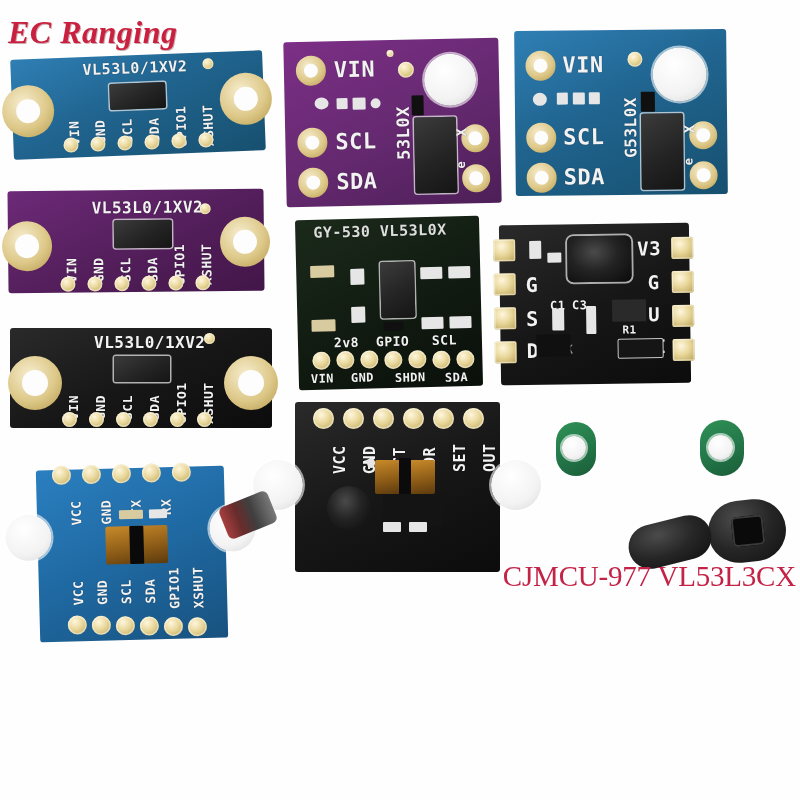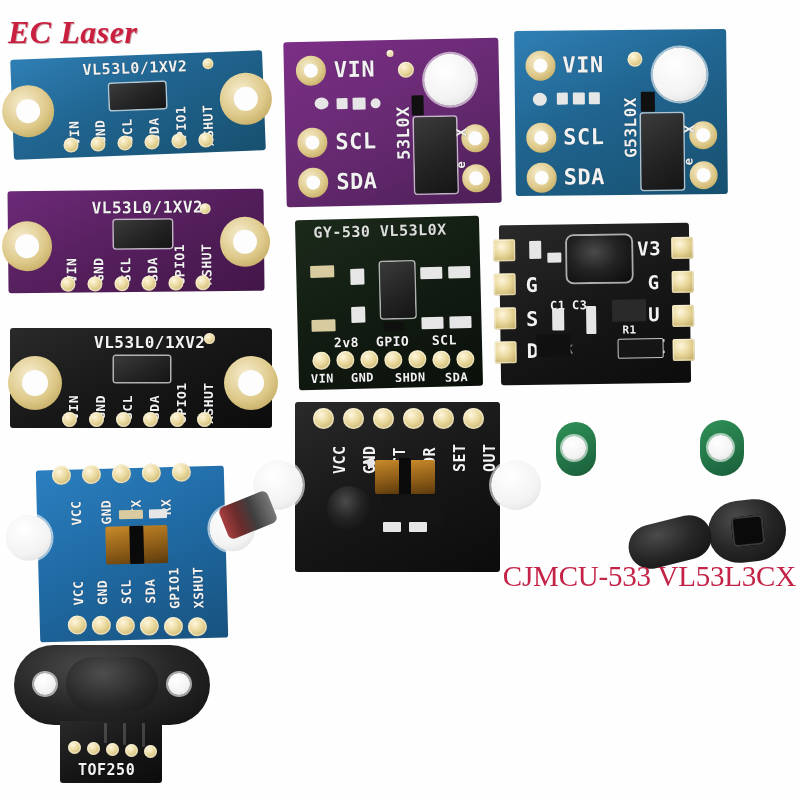--- a/index.html
+++ b/index.html
@@ -147,21 +147,21 @@
   #product-text .ln.faded {
     color: rgba(196,35,72,0.55);
   }
   #product-text .ln.over { margin-left: -22px; }
 </style>
 </head>
 <body>
 
 <div id="stage">
 
-  <div id="brand">EC Laser</div>
+  <div id="brand">EC Ranging</div>
 
   <div class="board pcb-blue" style="left:12px; top:55px; width:252px; height:100px; transform:rotate(-2.2deg);">
     <div class="ring" style="left:-10px; top:26px; width:52px; height:52px;">
         <div class="inner"></div>
       </div>
     <div class="ring" style="left:208px; top:22px; width:52px; height:52px;">
         <div class="inner"></div>
       </div>
     <div class="silk" style="left:72px; top:4px; font-size:15px;">VL53L0/1XV2</div>
     <div class="chip" style="left:98px; top:28px; width:56px; height:26px;"></div>
@@ -439,37 +439,18 @@
     <div class="pad" style="left:76px;  top:148px; width:19px; height:19px;"></div>
     <div class="pad" style="left:100px; top:149px; width:19px; height:19px;"></div>
     <div class="pad" style="left:124px; top:150px; width:19px; height:19px;"></div>
     <div class="pad" style="left:148px; top:151px; width:19px; height:19px;"></div>
   </div>
 
   <div style="position:absolute; left:222px; top:498px; width:52px; height:34px;
               background:linear-gradient(90deg,#9c2a2a 0%, #5a1414 30%, #2a2a2a 60%, #6b6b6b 100%);
               border-radius:6px; transform:rotate(-22deg); opacity:0.9;"></div>
 
-  <div style="position:absolute; left:14px; top:645px; width:196px; height:150px;">
-    <div class="oval" style="left:0; top:0; width:196px; height:80px; border-radius:42px;">
-      <div class="mhole" style="left:20px; top:28px; width:22px; height:22px;"></div>
-      <div class="mhole" style="left:154px; top:28px; width:22px; height:22px;"></div>
-      <div style="position:absolute; left:52px; top:12px; width:92px; height:54px; border-radius:26px;
-                  background:radial-gradient(ellipse at 40% 30%, #4e4e4e 0%, #2a2a2a 55%, #141414 100%);"></div>
-    </div>
-    <div class="board pcb-black" style="left:46px; top:76px; width:102px; height:62px; border-radius:0 0 3px 3px;">
-      <div class="pad" style="left:8px;  top:20px; width:13px; height:13px;"></div>
-      <div class="pad" style="left:27px; top:21px; width:13px; height:13px;"></div>
-      <div class="pad" style="left:46px; top:22px; width:13px; height:13px;"></div>
-      <div class="pad" style="left:65px; top:23px; width:13px; height:13px;"></div>
-      <div class="pad" style="left:84px; top:24px; width:13px; height:13px;"></div>
-      <div class="silk" style="left:18px; top:40px; font-size:15px;">TOF250</div>
-      <div class="trace" style="left:44px; top:2px; width:3px; height:20px;"></div>
-      <div class="trace" style="left:63px; top:2px; width:3px; height:22px;"></div>
-      <div class="trace" style="left:82px; top:2px; width:3px; height:24px;"></div>
-    </div>
-  </div>
 
   <div id="product-text">
-    <span class="ln">CJMCU-533 VL53L3CX</span>
+    <span class="ln">CJMCU-977 VL53L3CX</span>
   </div>
 
 </div>
 
 </body></html>

